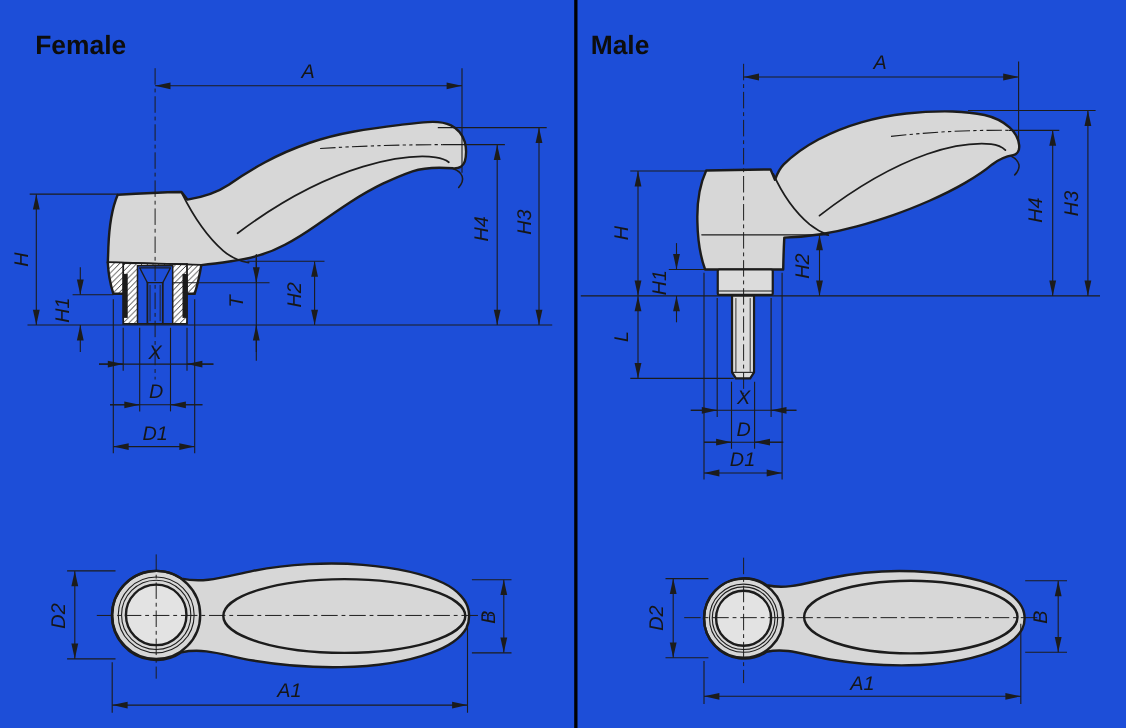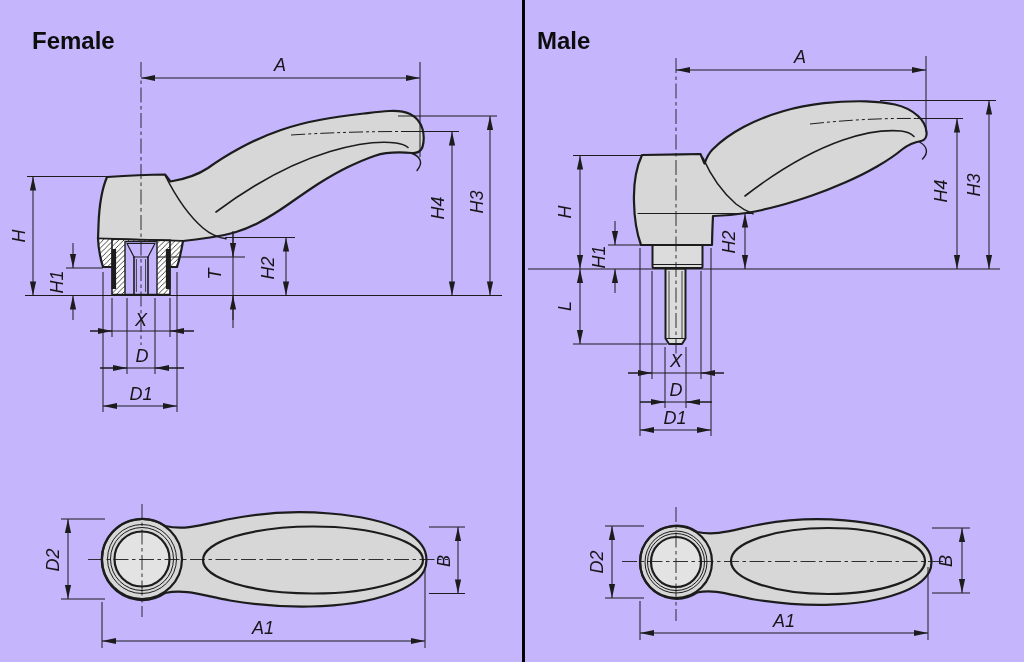--- a/index.html
+++ b/index.html
@@ -1,16 +1,16 @@
 <!DOCTYPE html>
 <html><head>
 <meta charset="utf-8">
 <style>
   html,body{margin:0;padding:0;background:#fff;}
-  .frame{position:relative;width:1024px;height:662px;background:#c4b5fd;overflow:hidden;
+  .frame{position:relative;width:1024px;height:662px;background:#1d4ed8;overflow:hidden;
          font-family:"Liberation Sans",sans-serif;}
   svg{display:block;}
   .part{fill:#d7d7d7;stroke:#1c1c1c;stroke-width:2.2;stroke-linejoin:round;stroke-linecap:round;}
   .part2{fill:#dcdcdc;stroke:#1c1c1c;stroke-width:2;stroke-linejoin:round;}
   .o2{fill:none;stroke:#1c1c1c;stroke-width:2.2;stroke-linecap:round;}
   .o16{fill:none;stroke:#1c1c1c;stroke-width:1.6;stroke-linecap:round;}
   .o14{fill:none;stroke:#1c1c1c;stroke-width:1.4;stroke-linecap:round;}
   .o12{fill:none;stroke:#1c1c1c;stroke-width:1.2;stroke-linecap:round;}
   .o1{fill:none;stroke:#1c1c1c;stroke-width:1;}
   .o08{fill:none;stroke:#1c1c1c;stroke-width:0.8;}

